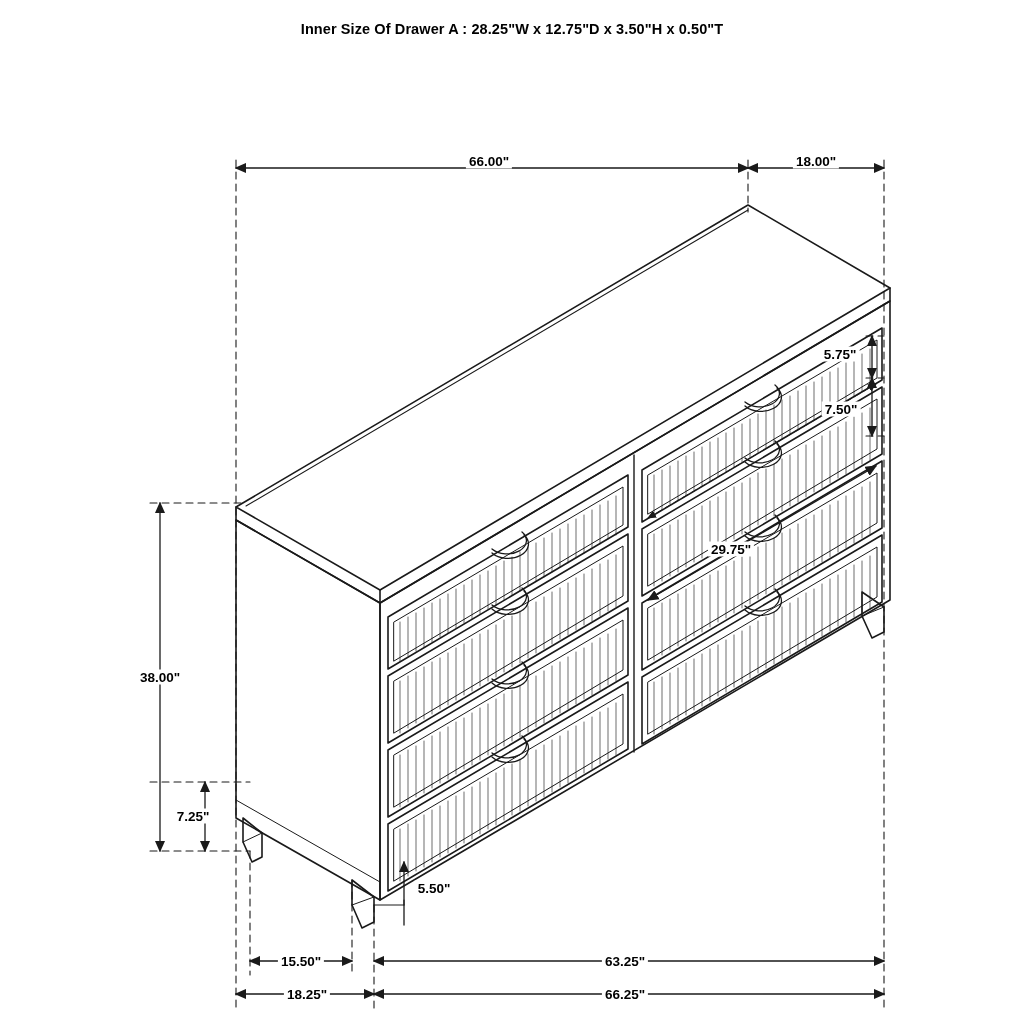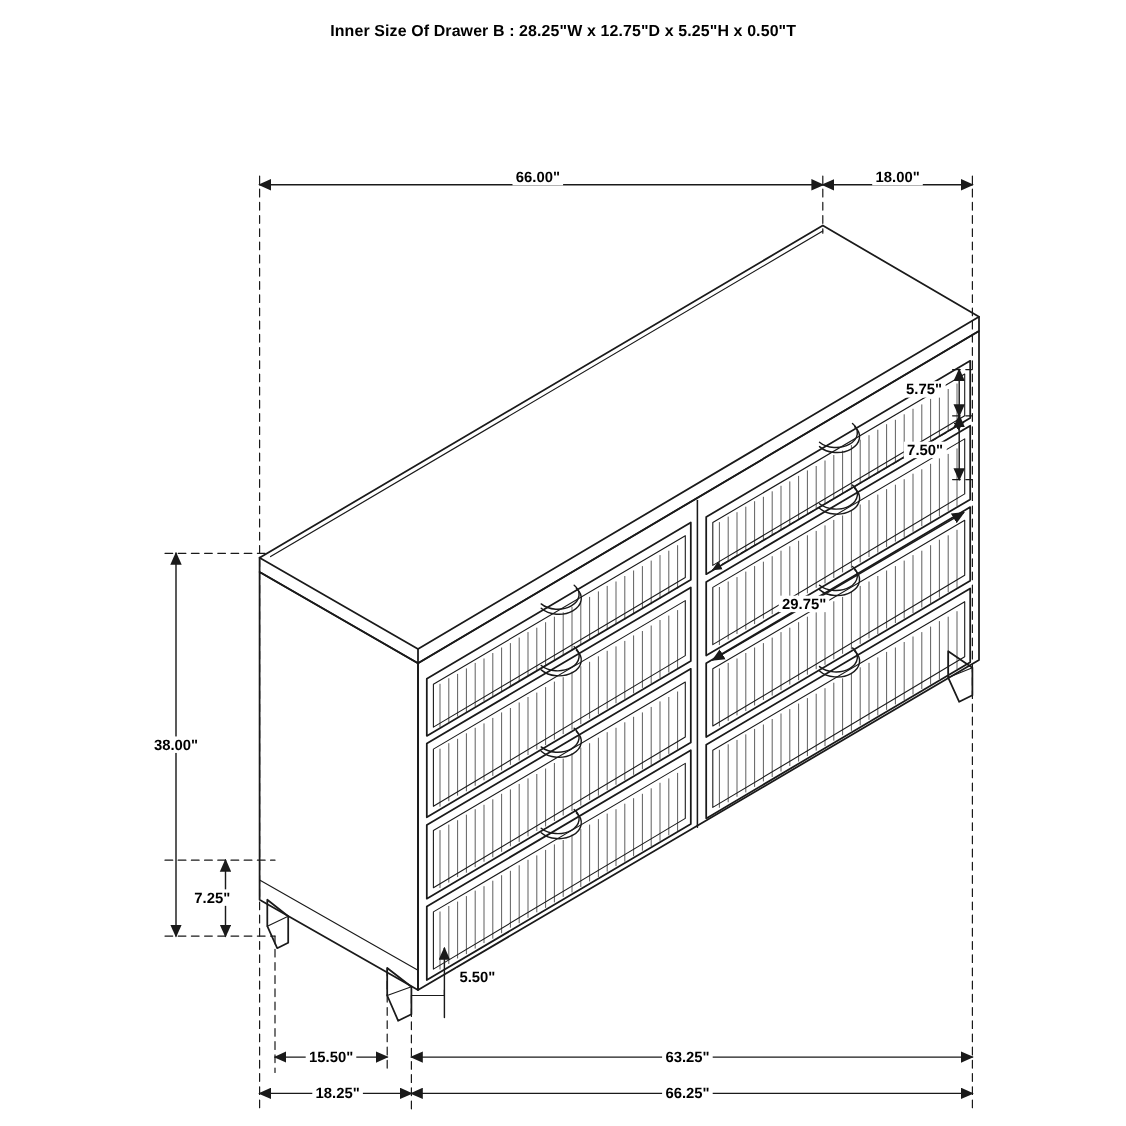--- a/index.html
+++ b/index.html
@@ -49,21 +49,21 @@
     white-space: nowrap;
     line-height: 15px;
   }
 </style>
 </head>
 <body>
 
 <div id="stage">
 
   <div class="notes">
-    <div>Inner Size Of Drawer B : 28.25"W x 12.75"D x 5.25"H x 0.50"T</div>
+    <div>Inner Size Of Drawer A : 28.25"W x 12.75"D x 3.50"H x 0.50"T</div>
   </div>
 
   <svg id="drawing" viewBox="0 0 1024 1024">
     <g fill="none" stroke="#1a1a1a" stroke-width="1.6" stroke-linejoin="round" stroke-linecap="round">
 
       <g stroke-dasharray="7,5" stroke-width="1.1">
 
         <line x1="236" y1="160" x2="236" y2="1010"></line>
 
         <line x1="748" y1="160" x2="748" y2="212"></line>

